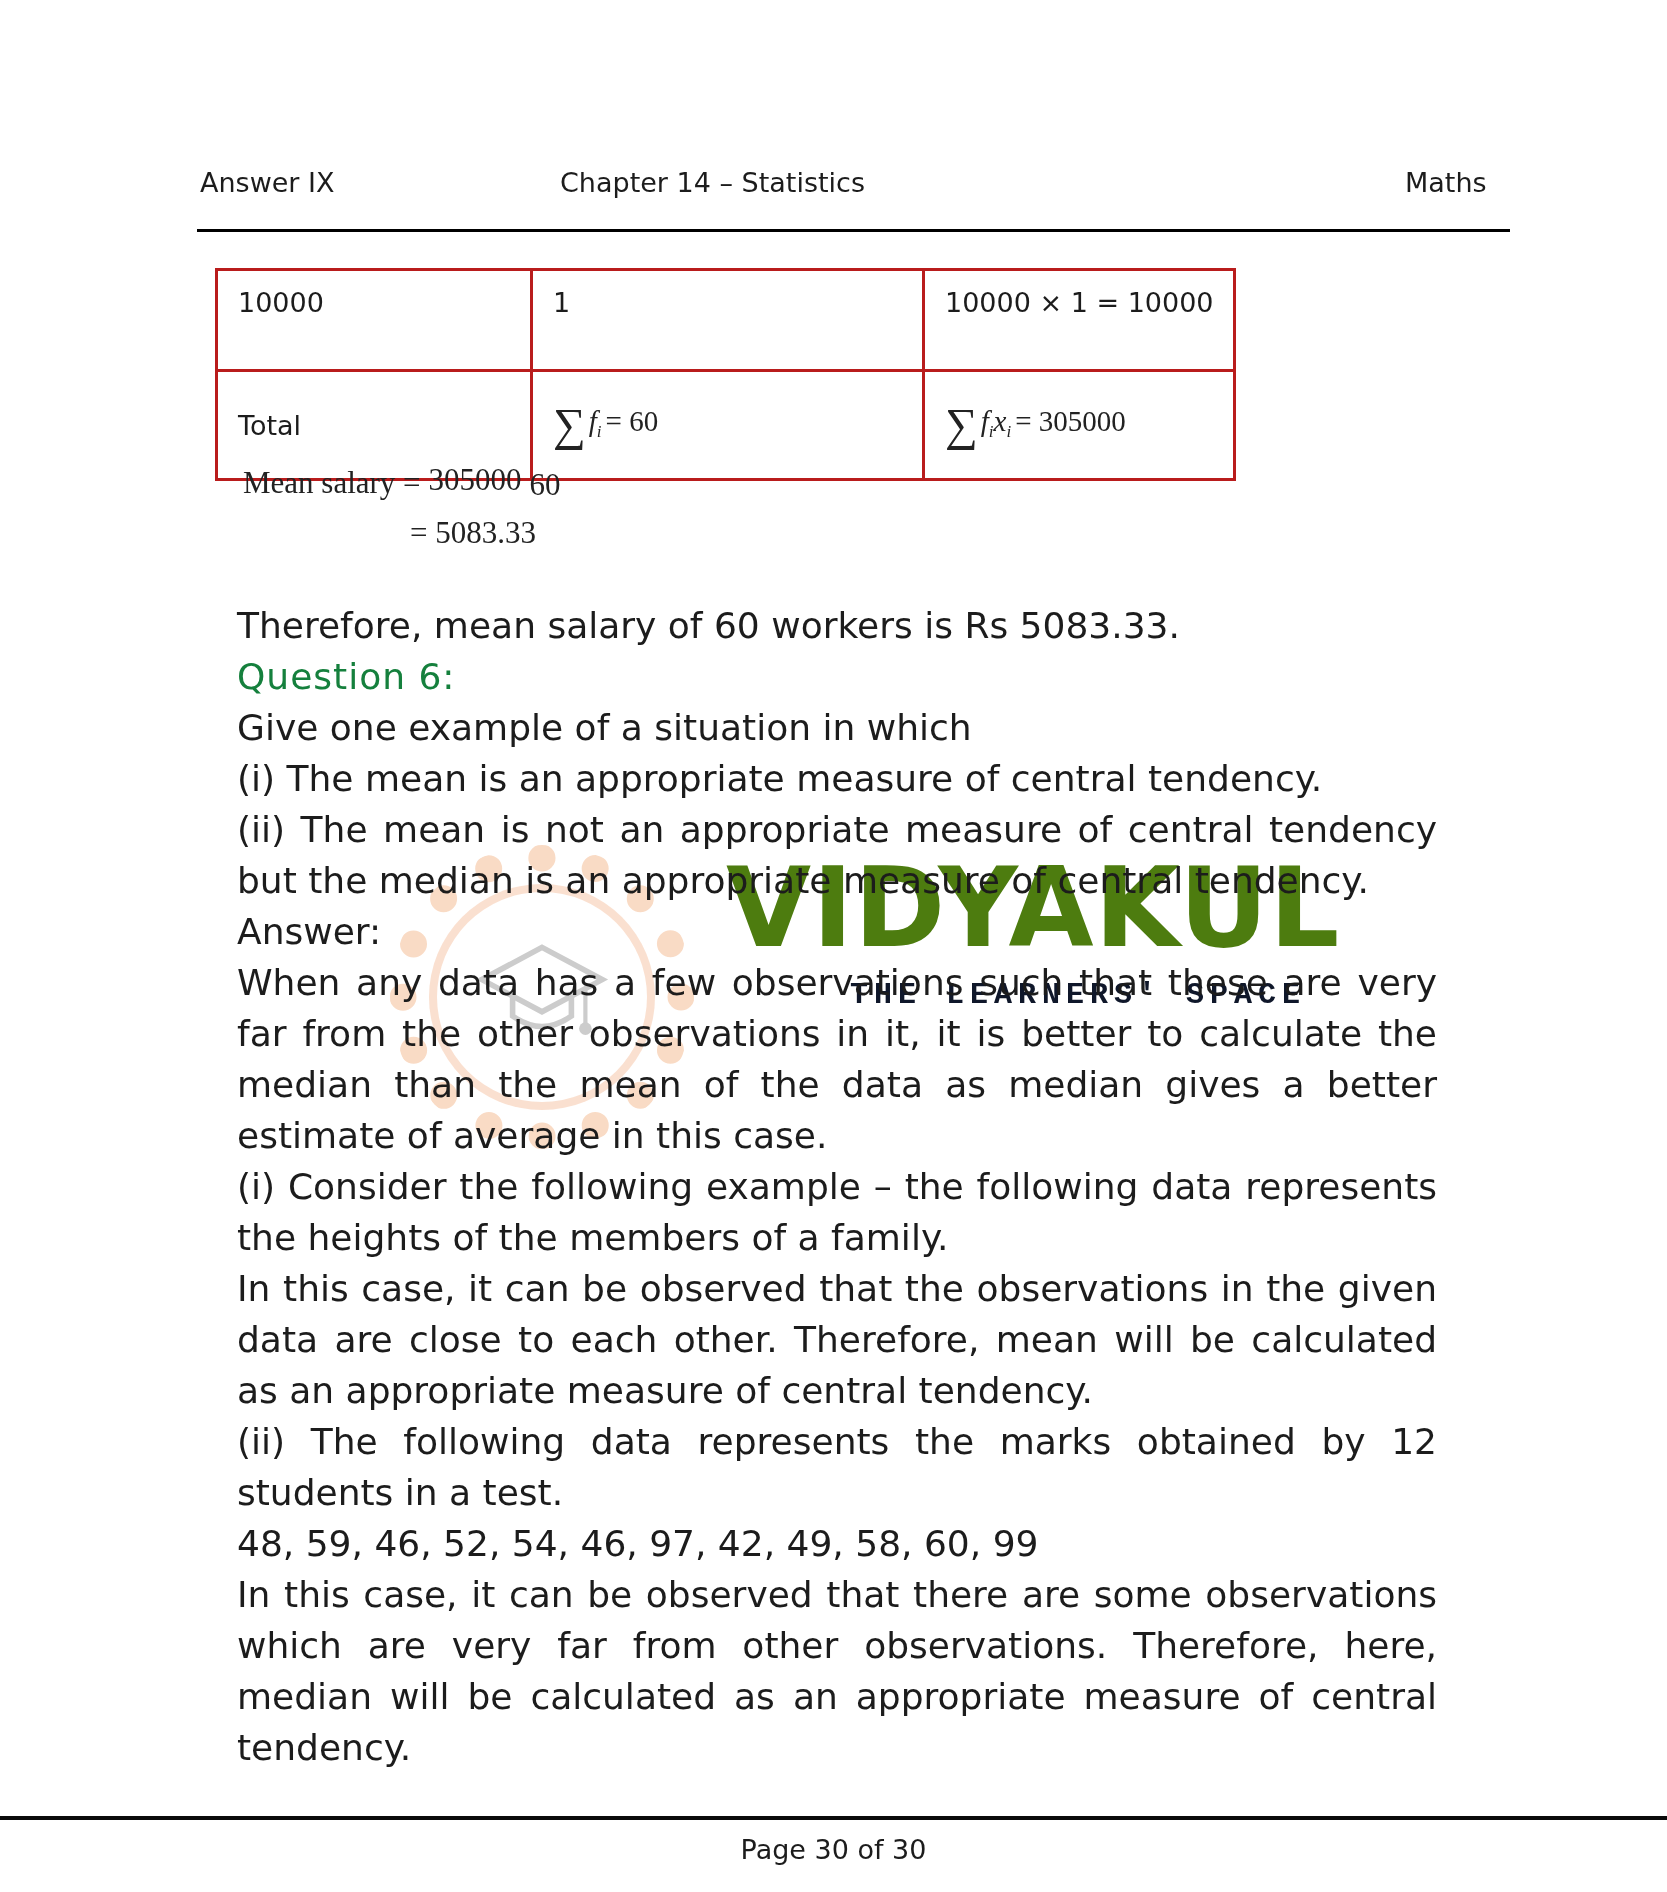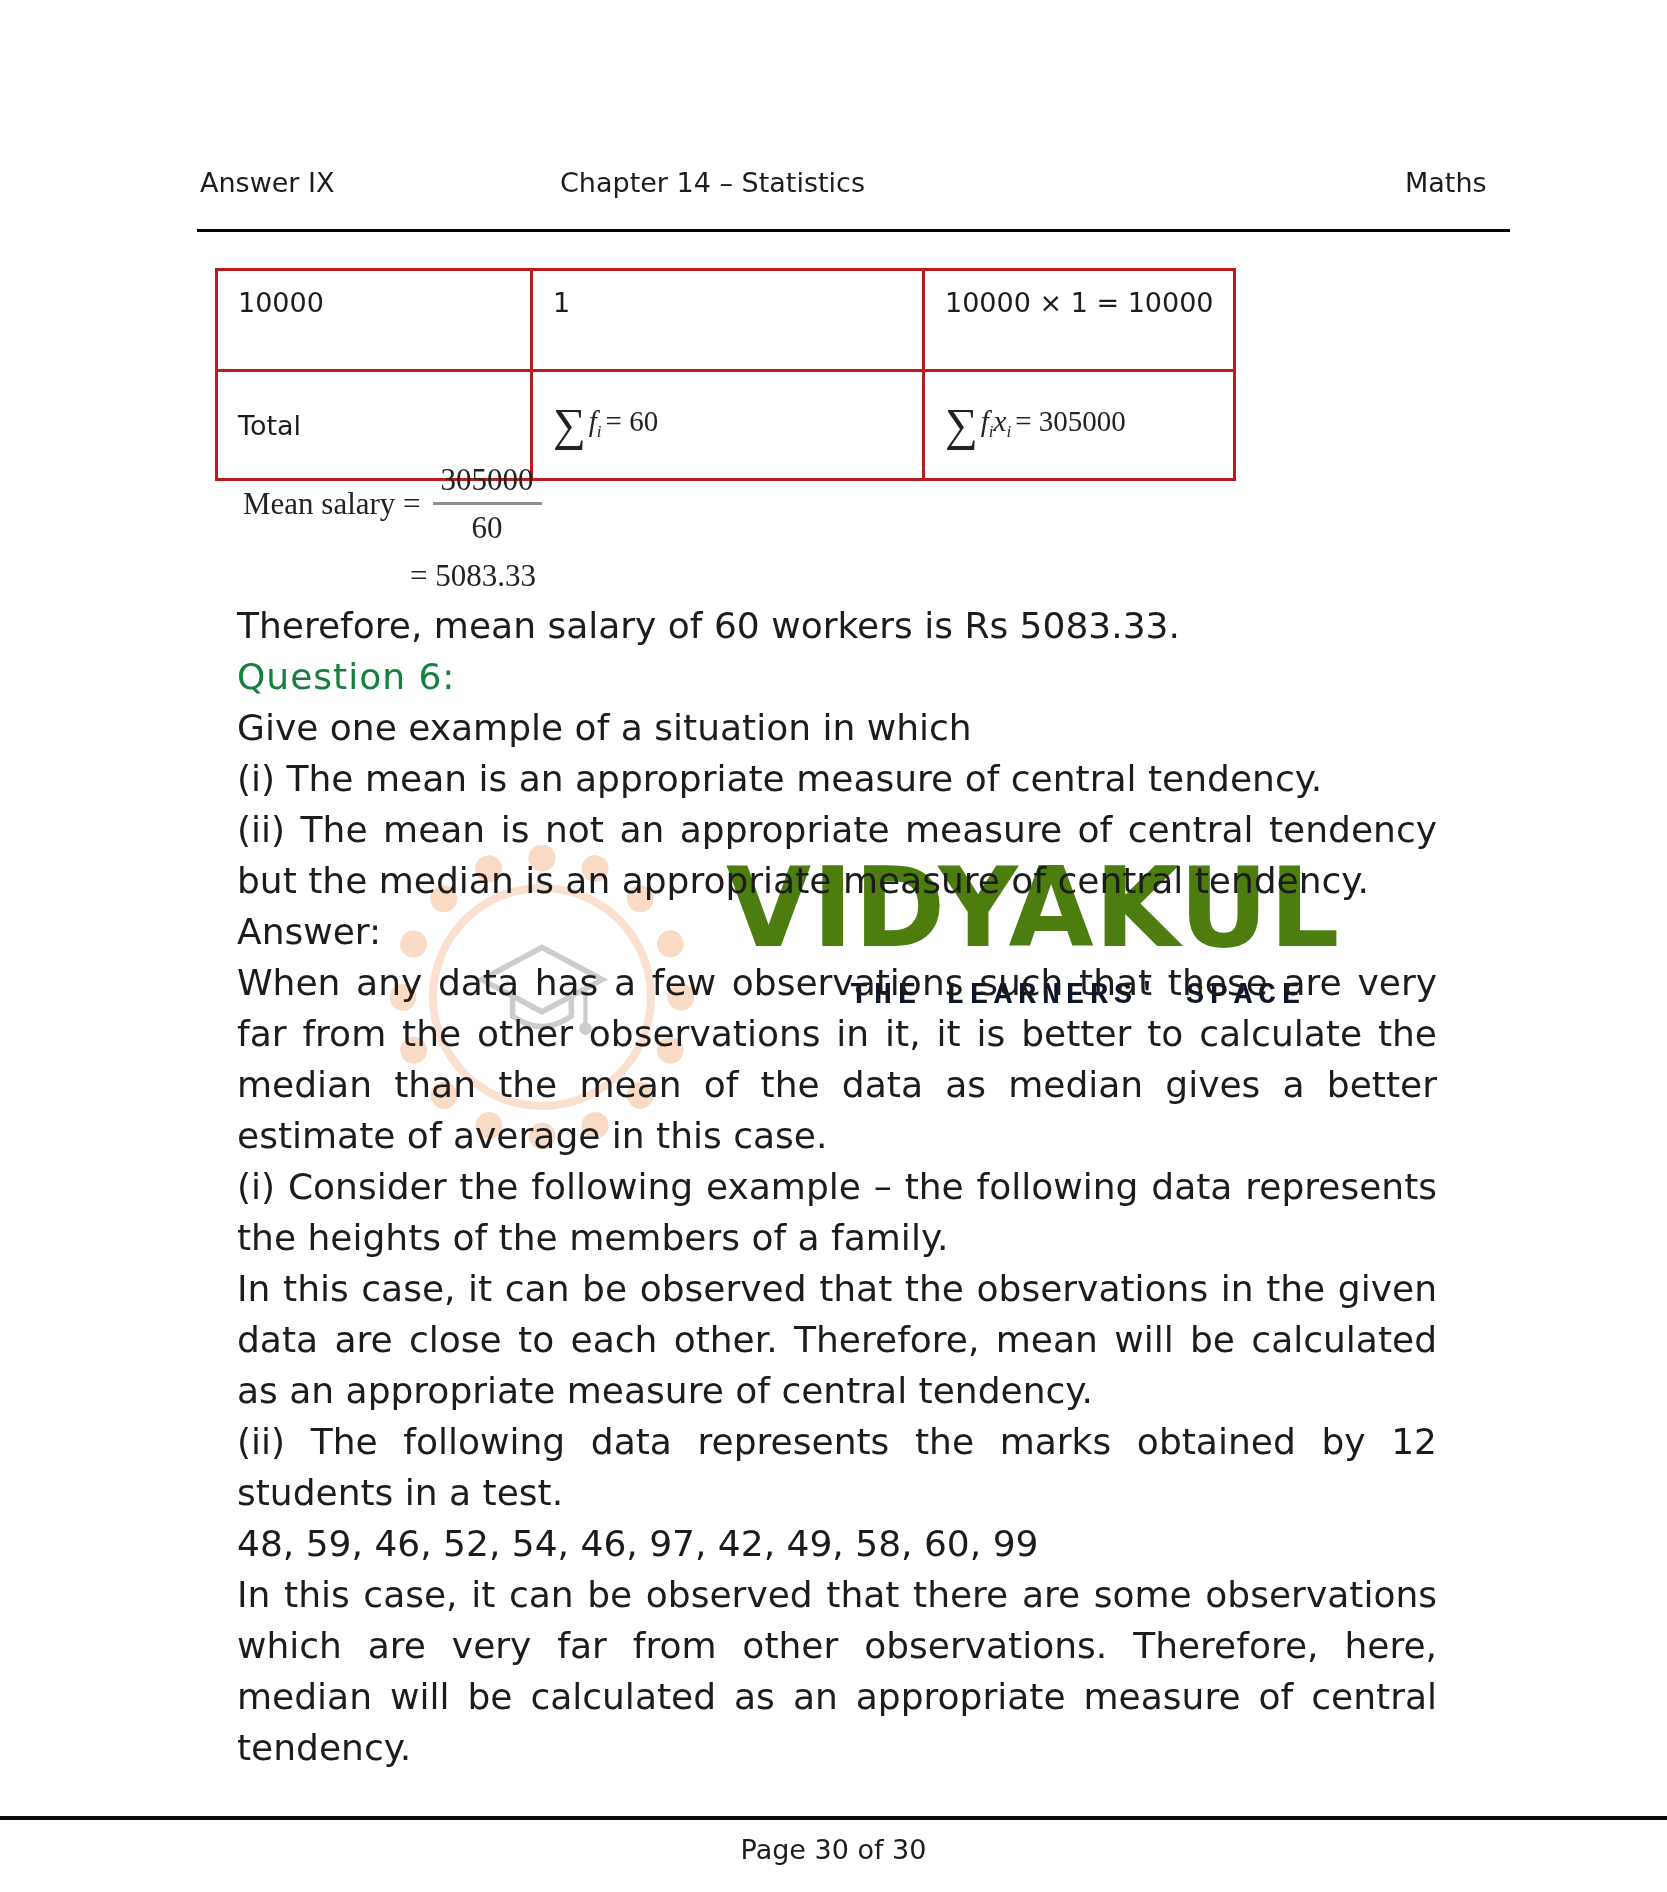--- a/index.html
+++ b/index.html
@@ -34,21 +34,21 @@
   .math{font-family:"Liberation Serif","DejaVu Serif",serif;font-size:29px;color:#222;}
   .sigma{font-size:46px;vertical-align:-9px;margin-right:3px;line-height:1;}
   .mvar{font-style:italic;font-family:"Liberation Serif","DejaVu Serif",serif;}
   .msub{font-size:17px;font-style:italic;font-family:"Liberation Serif","DejaVu Serif",serif;
     vertical-align:-6px;}
   .mrhs{margin-left:4px;}
   
   .equation{position:absolute;left:243px;top:462px;
     font-family:"Liberation Serif","DejaVu Serif",serif;font-size:31px;color:#222;}
   .eq-row{display:flex;align-items:center;}
-  .frac{display:inline-flex;flex-direction:column;align-items:center;margin-left:12px;}
+  .frac{display:inline-flex;flex-direction:row;margin-left:0;}
   .frac-num{padding:0 8px 4px;}
   .frac-bar{height:3px;background:#8f8f8f;align-self:stretch;}
   .frac-den{padding-top:5px;}
   .eq-result{margin:12px 0 0 167px;}
   
   .content{position:absolute;left:237px;top:600px;width:1200px;
     font-size:36px;line-height:51px;text-align:justify;}
   .content p{margin:0;}
   .content p.question{color:#15803d;letter-spacing:1px;}
   

